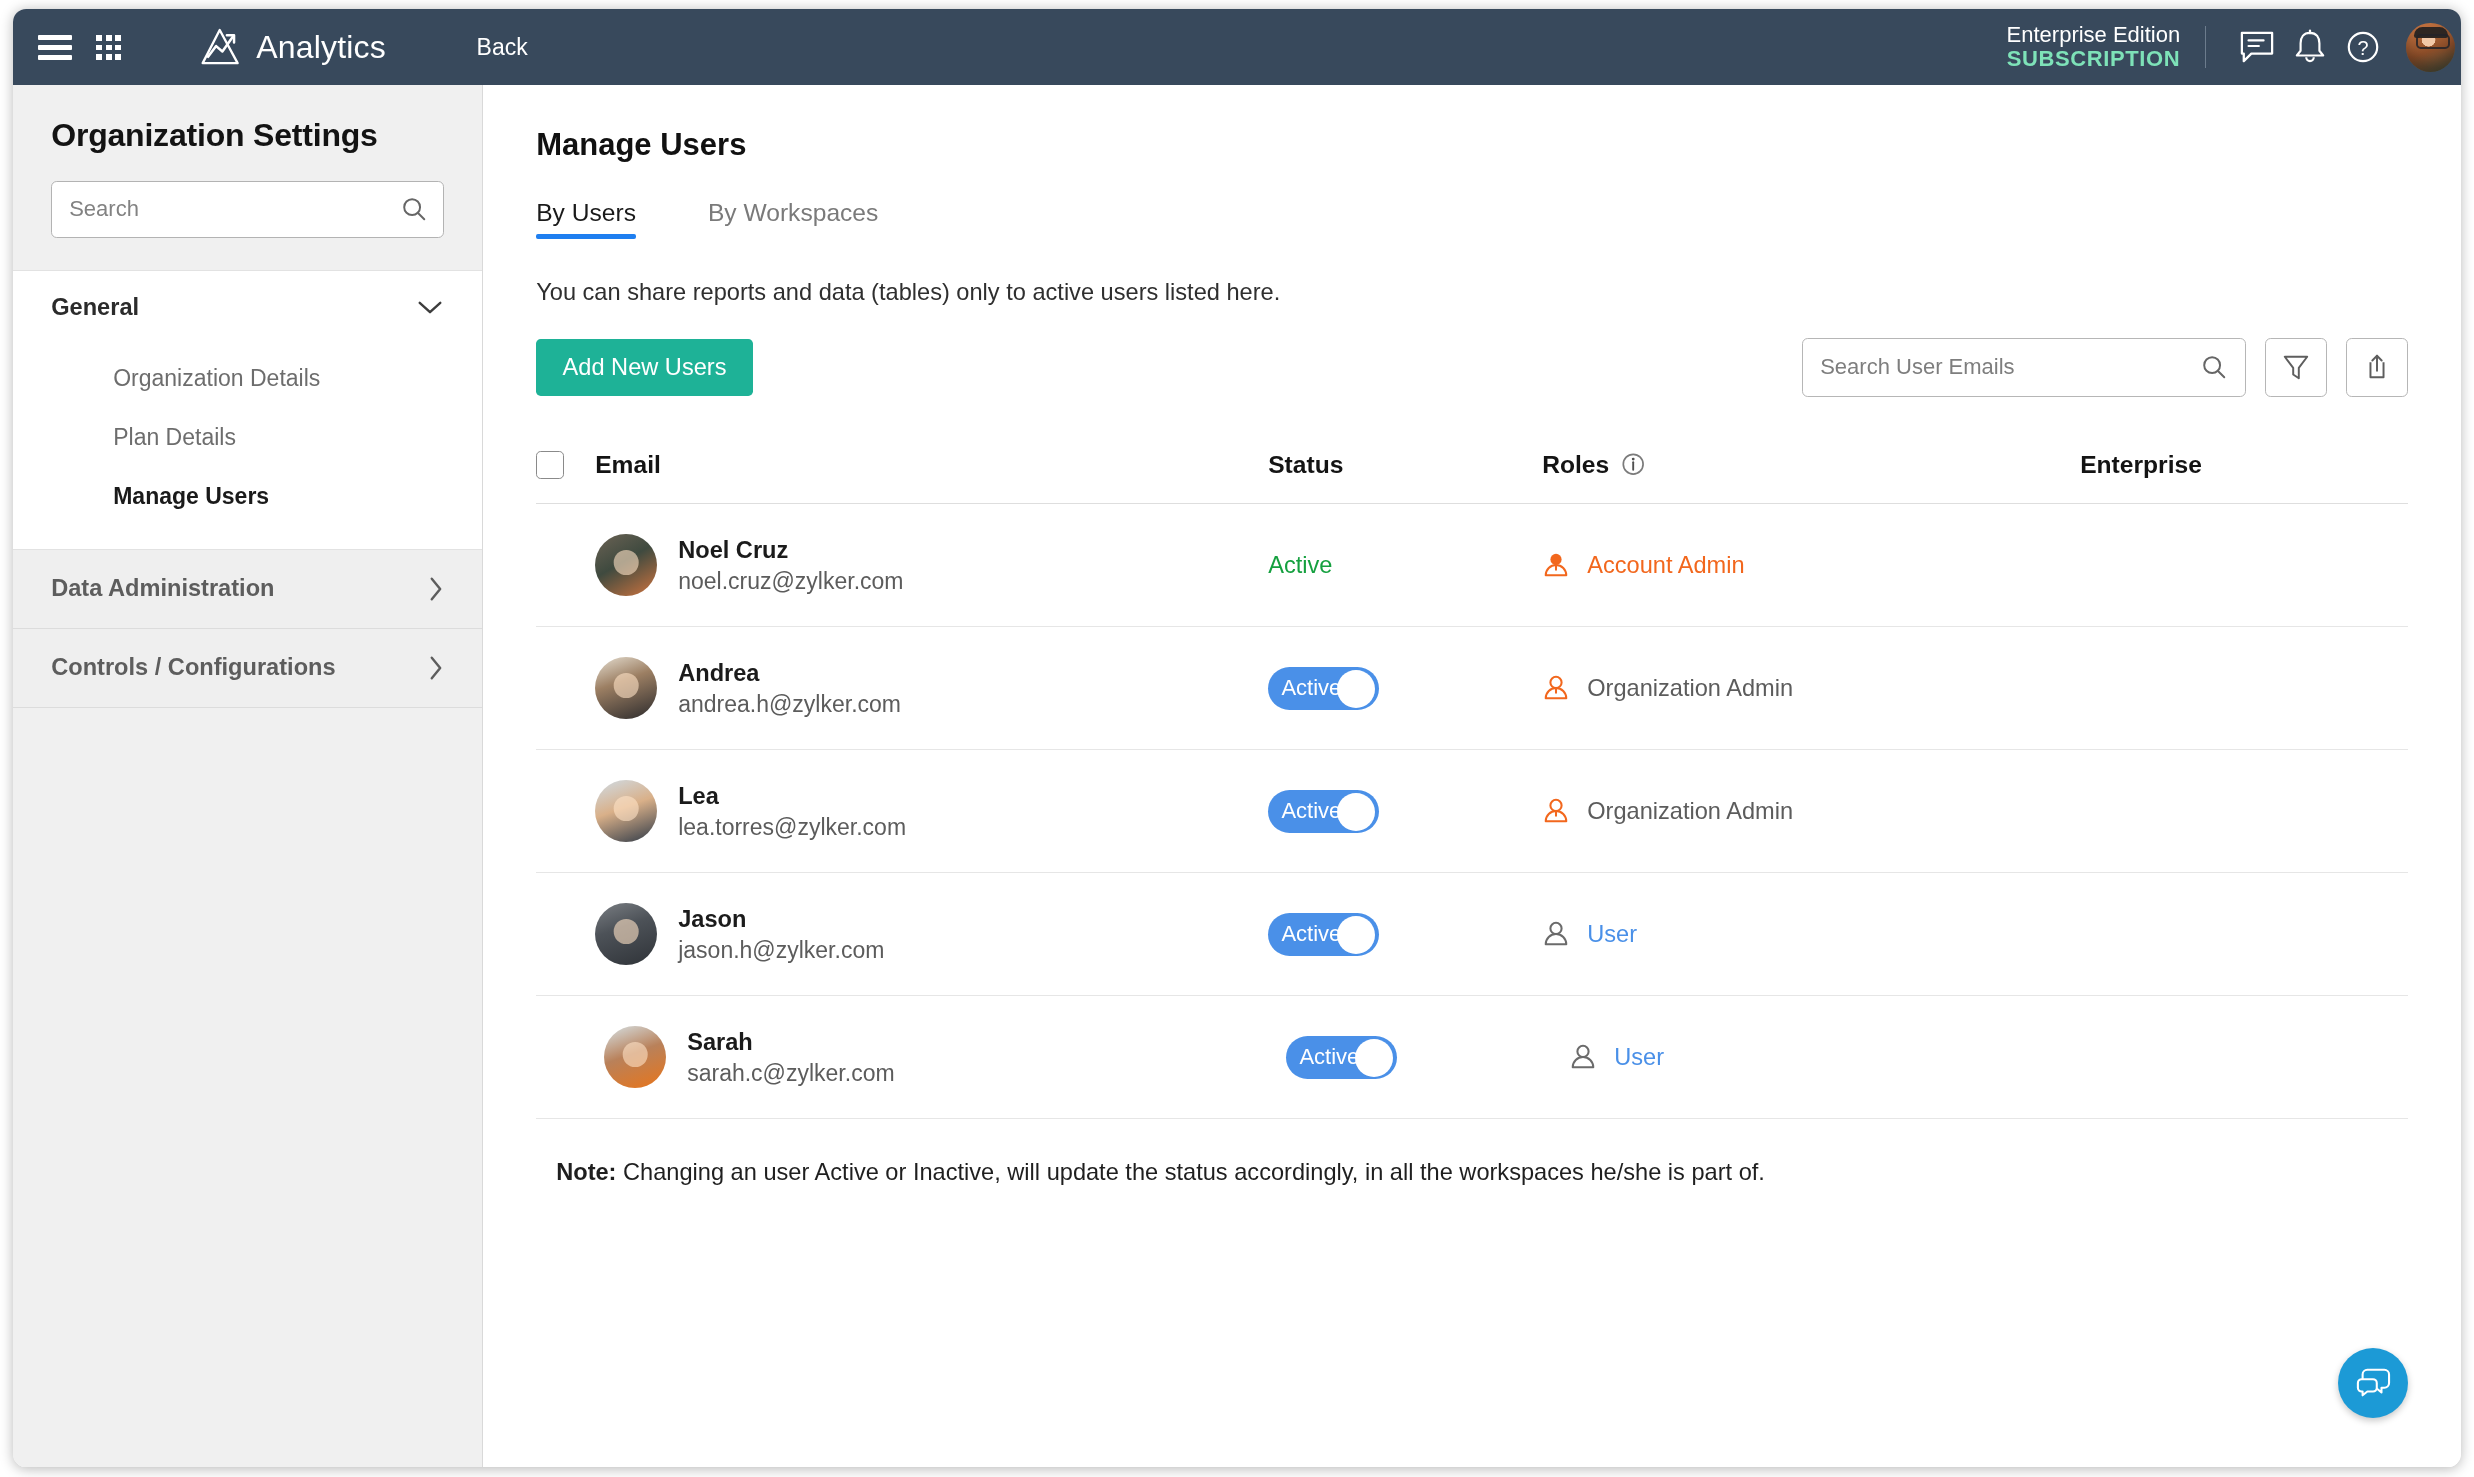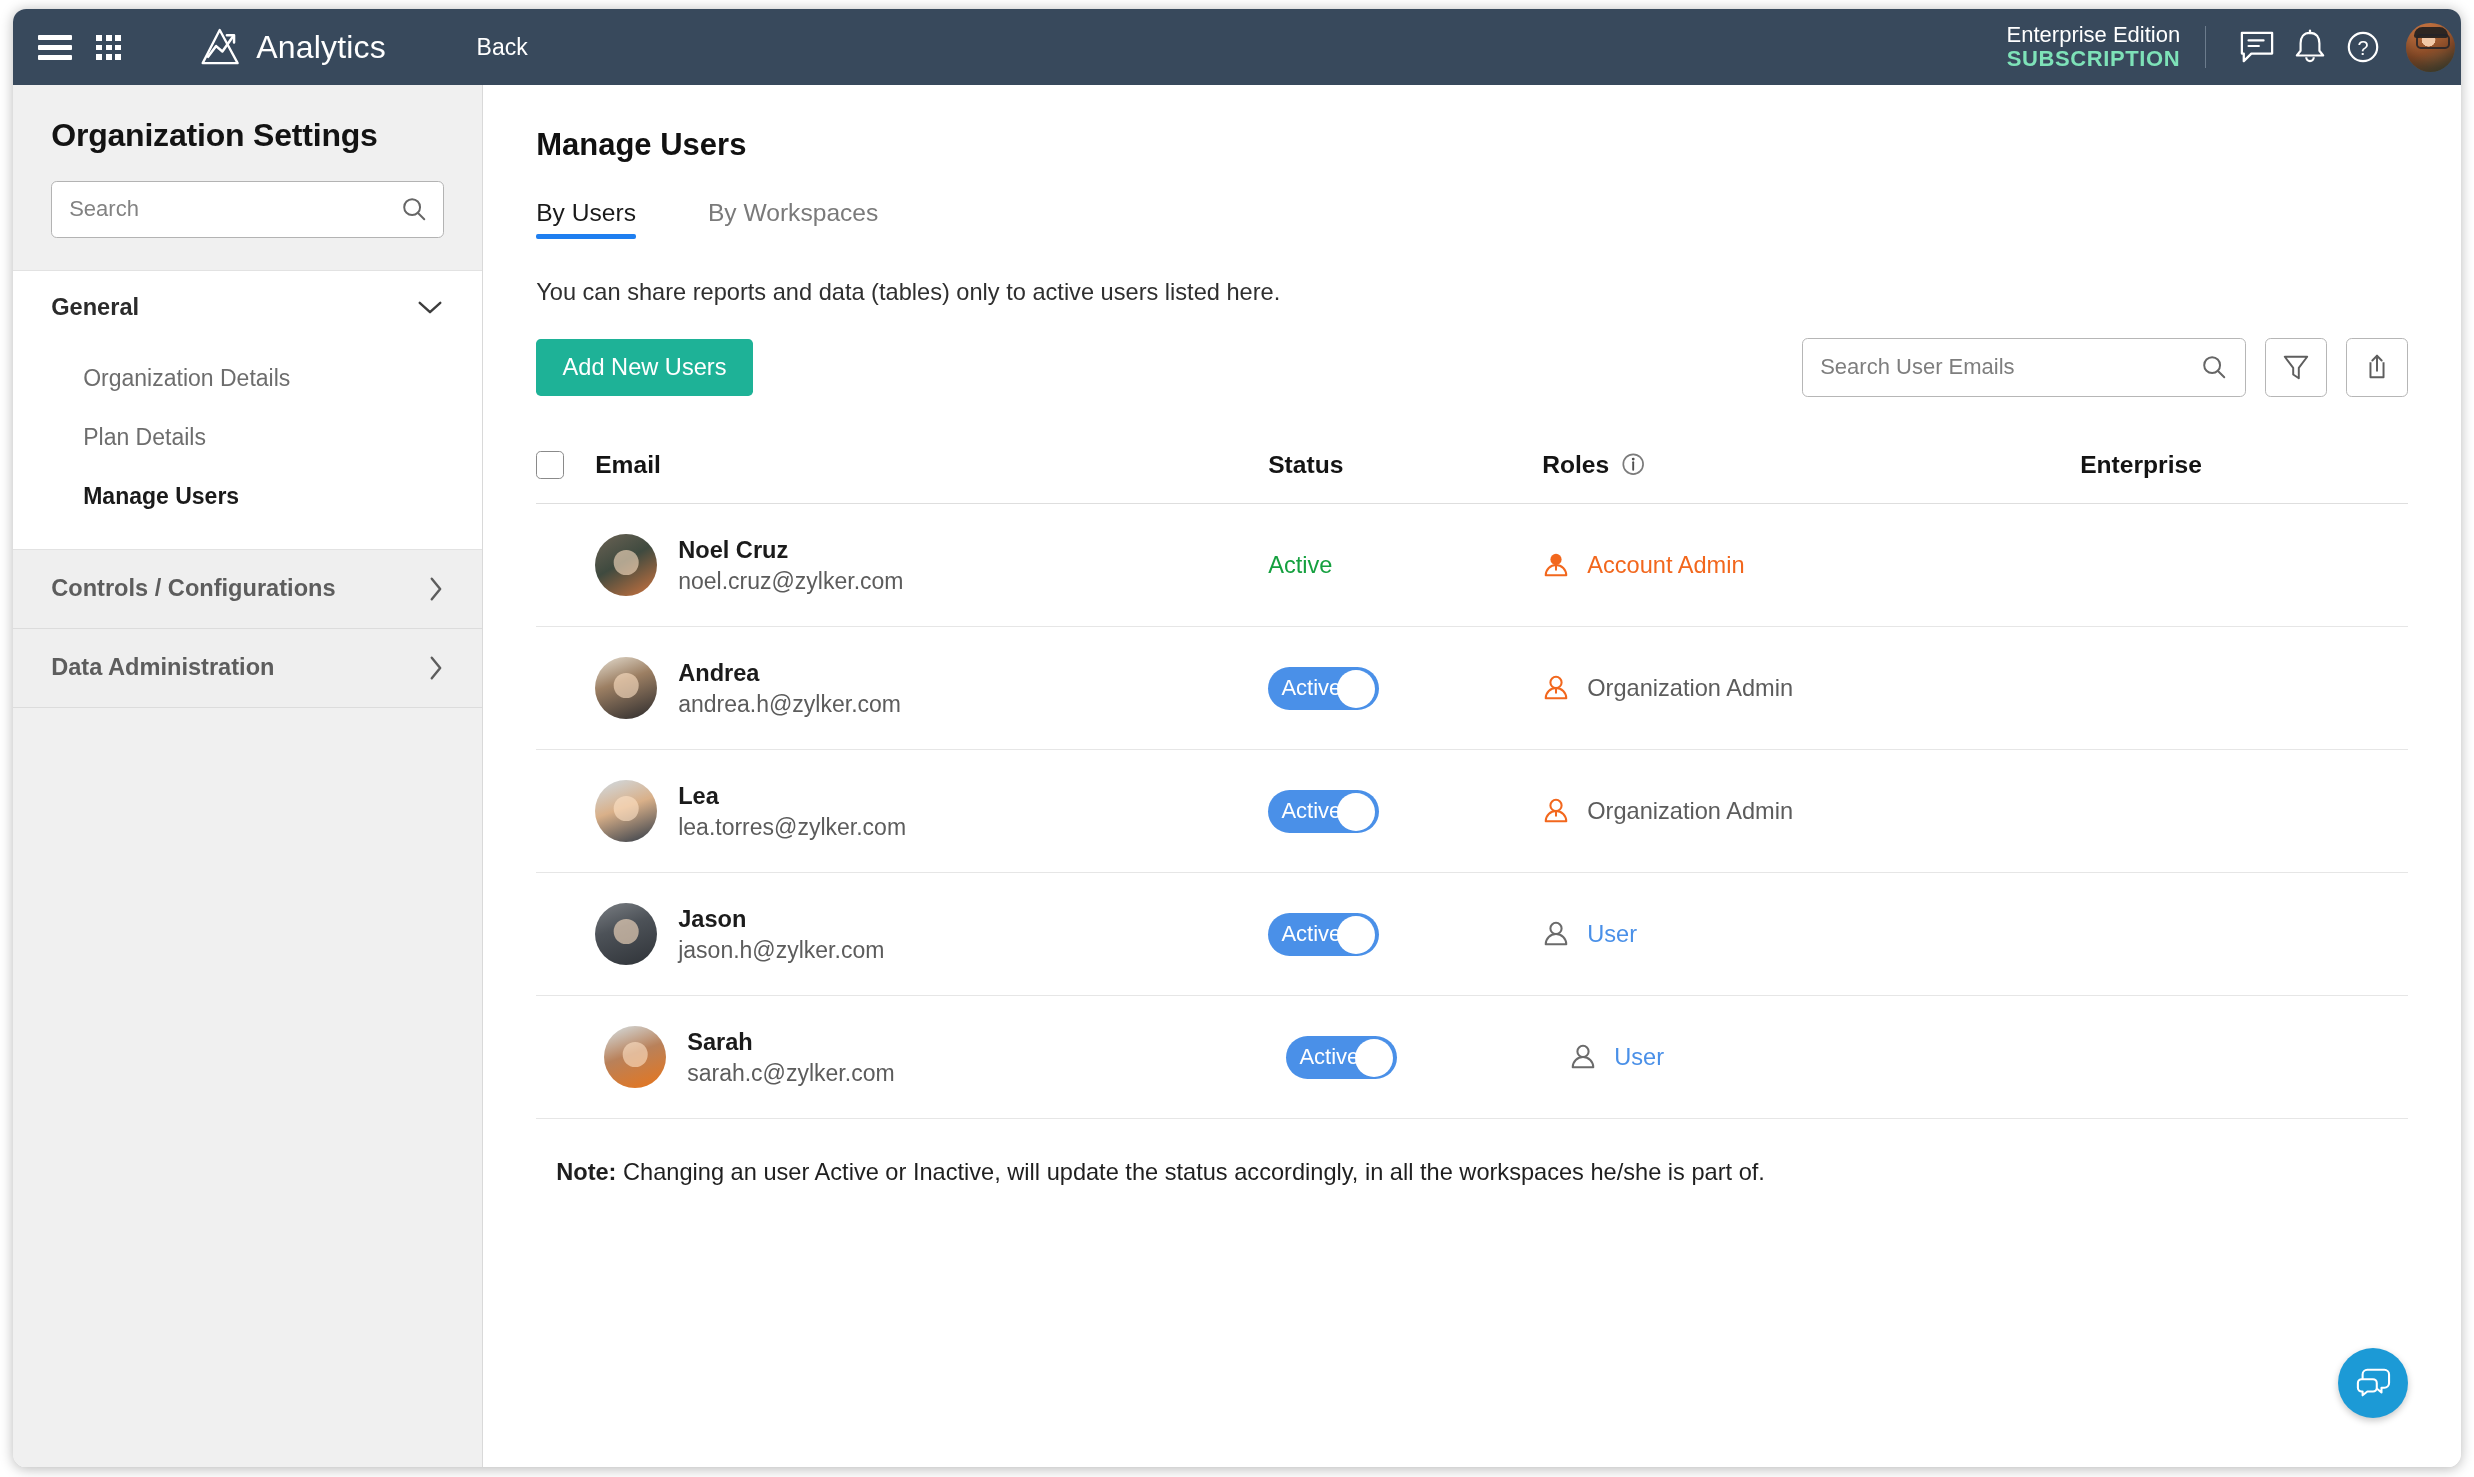--- a/index.html
+++ b/index.html
@@ -86,21 +86,21 @@
     font-family: "Liberation Sans", sans-serif; background: transparent;
   }
   .sb-search input::placeholder { color: #828282; }
   .nav-group-open { background: #ffffff; border-top: 0.9px solid #e2e2e2; border-bottom: 0.9px solid #e2e2e2; }
   .nav-group-head {
     height: 74px; display: flex; align-items: center; justify-content: space-between;
     padding: 0 38px; cursor: pointer;
   }
   .nav-group-head .lbl { font-size: 23.6px; font-weight: bold; color: #2b2b2b; }
   .nav-sub { padding: 3.8px 0 23px 0; }
-  .nav-sub-item { height: 59px; display: flex; align-items: center; padding-left: 70px; font-size: 23px; color: #6d6d6d; cursor: pointer; }
+  .nav-sub-item { height: 59px; display: flex; align-items: center; padding-left: 100px; font-size: 23px; color: #6d6d6d; cursor: pointer; }
   .nav-sub-item.active { color: #1a1a1a; font-weight: bold; }
   .nav-group-closed {
     height: 79px; display: flex; align-items: center; justify-content: space-between;
     padding: 0 38px; background: #efefef; border-bottom: 0.9px solid #dcdcdc; cursor: pointer;
   }
   .nav-group-closed .lbl { font-size: 23.6px; font-weight: bold; color: #5d5d5d; }
   .sb-filler { flex: 1 1 auto; background: #f0f0f0; }
 
   
   .main { flex: 1 1 auto; background: #ffffff; position: relative; padding: 42px 53px 0 53px; min-width: 0; }
@@ -272,28 +272,28 @@
           </svg>
         </div>
         <div class="nav-sub">
           <div class="nav-sub-item">Organization Details</div>
           <div class="nav-sub-item">Plan Details</div>
           <div class="nav-sub-item active">Manage Users</div>
         </div>
       </div>
 
       <div class="nav-group-closed">
-        <span class="lbl">Controls / Configurations</span>
+        <span class="lbl">Data Administration</span>
         <svg width="17" height="28" viewBox="0 0 18 30">
           <polyline points="5,4 14,15 5,26" fill="none" stroke="#5d5d5d" stroke-width="2.6" stroke-linecap="round" stroke-linejoin="round"></polyline>
         </svg>
       </div>
 
       <div class="nav-group-closed">
-        <span class="lbl">Data Administration</span>
+        <span class="lbl">Controls / Configurations</span>
         <svg width="17" height="28" viewBox="0 0 18 30">
           <polyline points="5,4 14,15 5,26" fill="none" stroke="#5d5d5d" stroke-width="2.6" stroke-linecap="round" stroke-linejoin="round"></polyline>
         </svg>
       </div>
 
       <div class="sb-filler"></div>
     </div>
 
     <div class="main">
       <div class="page-title">Manage Users</div>

